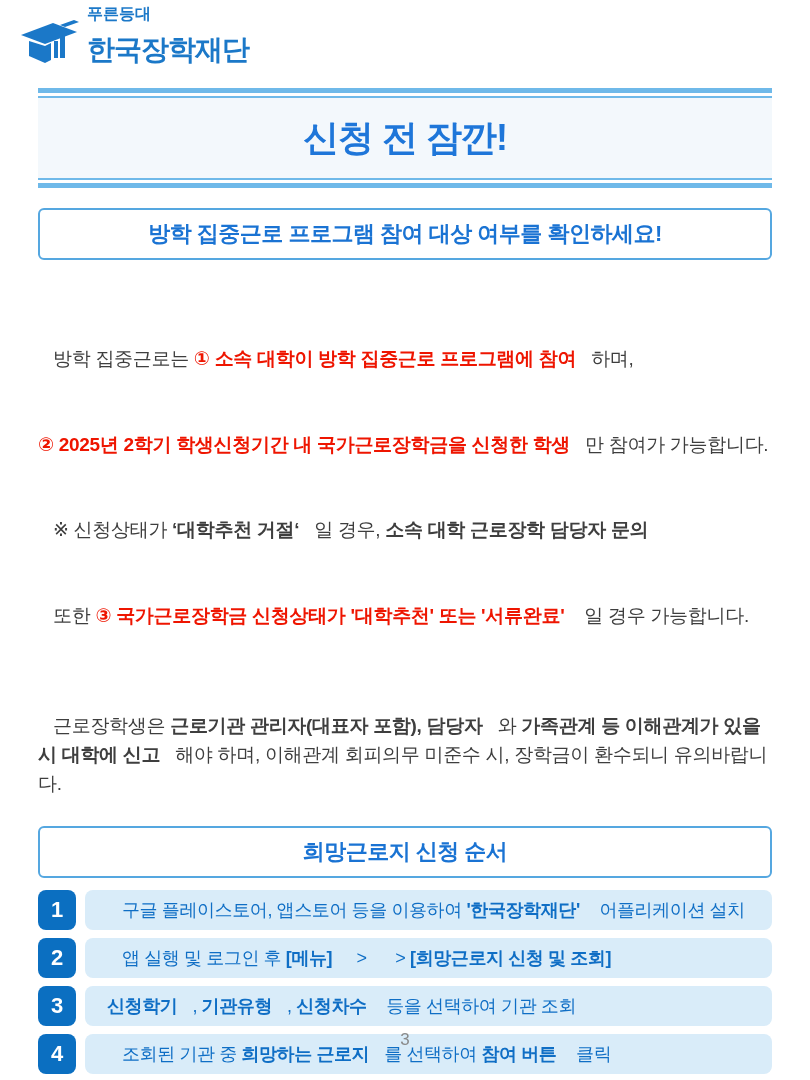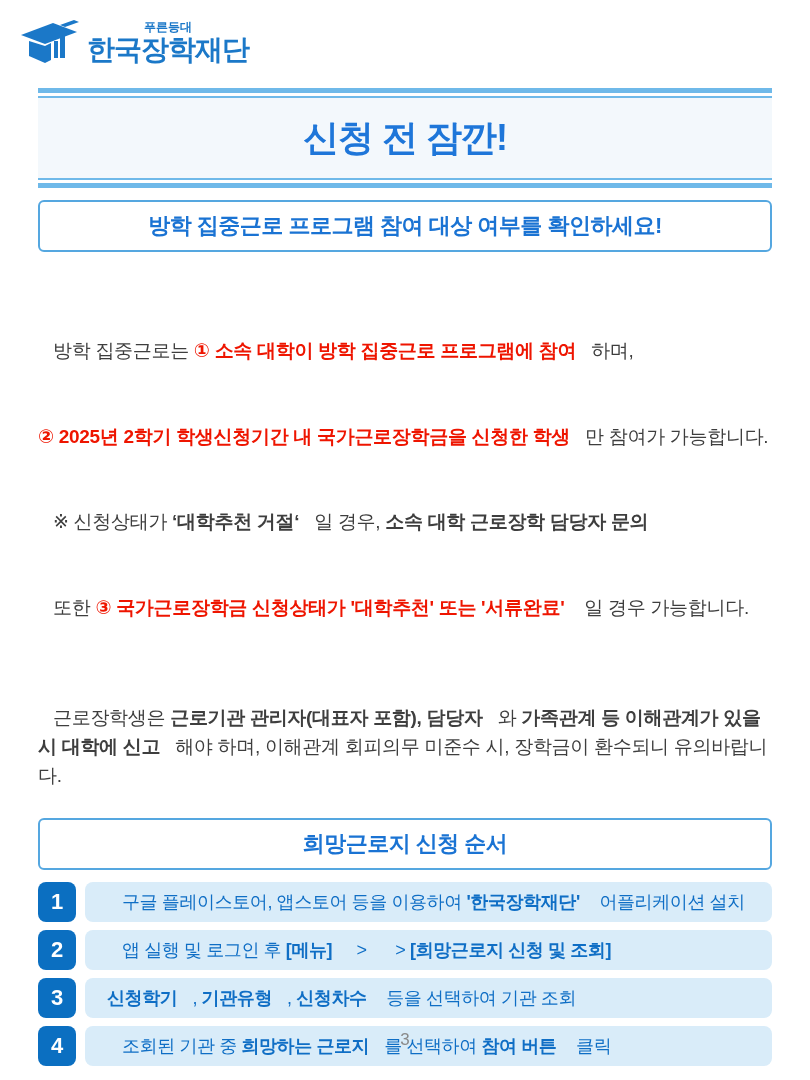--- a/index.html
+++ b/index.html
@@ -13,38 +13,38 @@
   body{
     background:#ffffff; position:relative; overflow:hidden;
     font-family:"Liberation Sans","DejaVu Sans",sans-serif;
   }
   .page{padding:0 38px;}
 
   
   .logo{display:flex; align-items:flex-end; gap:7px; margin:10px 0 0 18px; height:56px;}
   .logo svg{display:block;}
   .logo-text{display:flex; flex-direction:column; line-height:1; padding-bottom:2px;}
-  .logo-small{font-size:12px; font-weight:700; color:var(--brand); letter-spacing:0px; margin-bottom:3px;text-align:center;}
+  .logo-small{font-size:16px; font-weight:700; color:var(--brand); letter-spacing:0px; margin-bottom:14px;}
   .logo-main{font-size:28px; font-weight:800; color:var(--brand); letter-spacing:-1px;}
 
   
   .banner{margin-top:22px;}
   .rule-thick{height:5px; background:var(--line-blue);}
   .rule-thin{height:2px; background:var(--line-blue);}
   .rule-gap{height:3px;}
   .banner-body{background:var(--banner-bg); height:80px; display:flex; align-items:center; justify-content:center;}
   .banner-title{font-size:36px; font-weight:700; color:var(--title-blue); letter-spacing:-1px;}
 
   
   .check-box{
     border:2px solid var(--box-border); border-radius:6px; height:52px;
     display:flex; align-items:center; justify-content:center;
     font-size:22px; font-weight:700; color:var(--box-text); letter-spacing:-0.5px;
   }
-  .check-box.first{margin-top:12px;}
+  .check-box.first{margin-top:20px;}
   .check-box.second{margin-top:28px;}
 
   
   .para{margin-top:28px; font-size:19px; line-height:28.5px; color:var(--body-text); letter-spacing:-0.3px; white-space:pre-wrap;}
   .para-2{margin-top:24px; line-height:29px;}
 
   
   .seg-n{font-weight:400;margin-left:15px;}
   .seg-b{font-weight:700;}
   .seg-r{font-weight:700; color:var(--red);}

